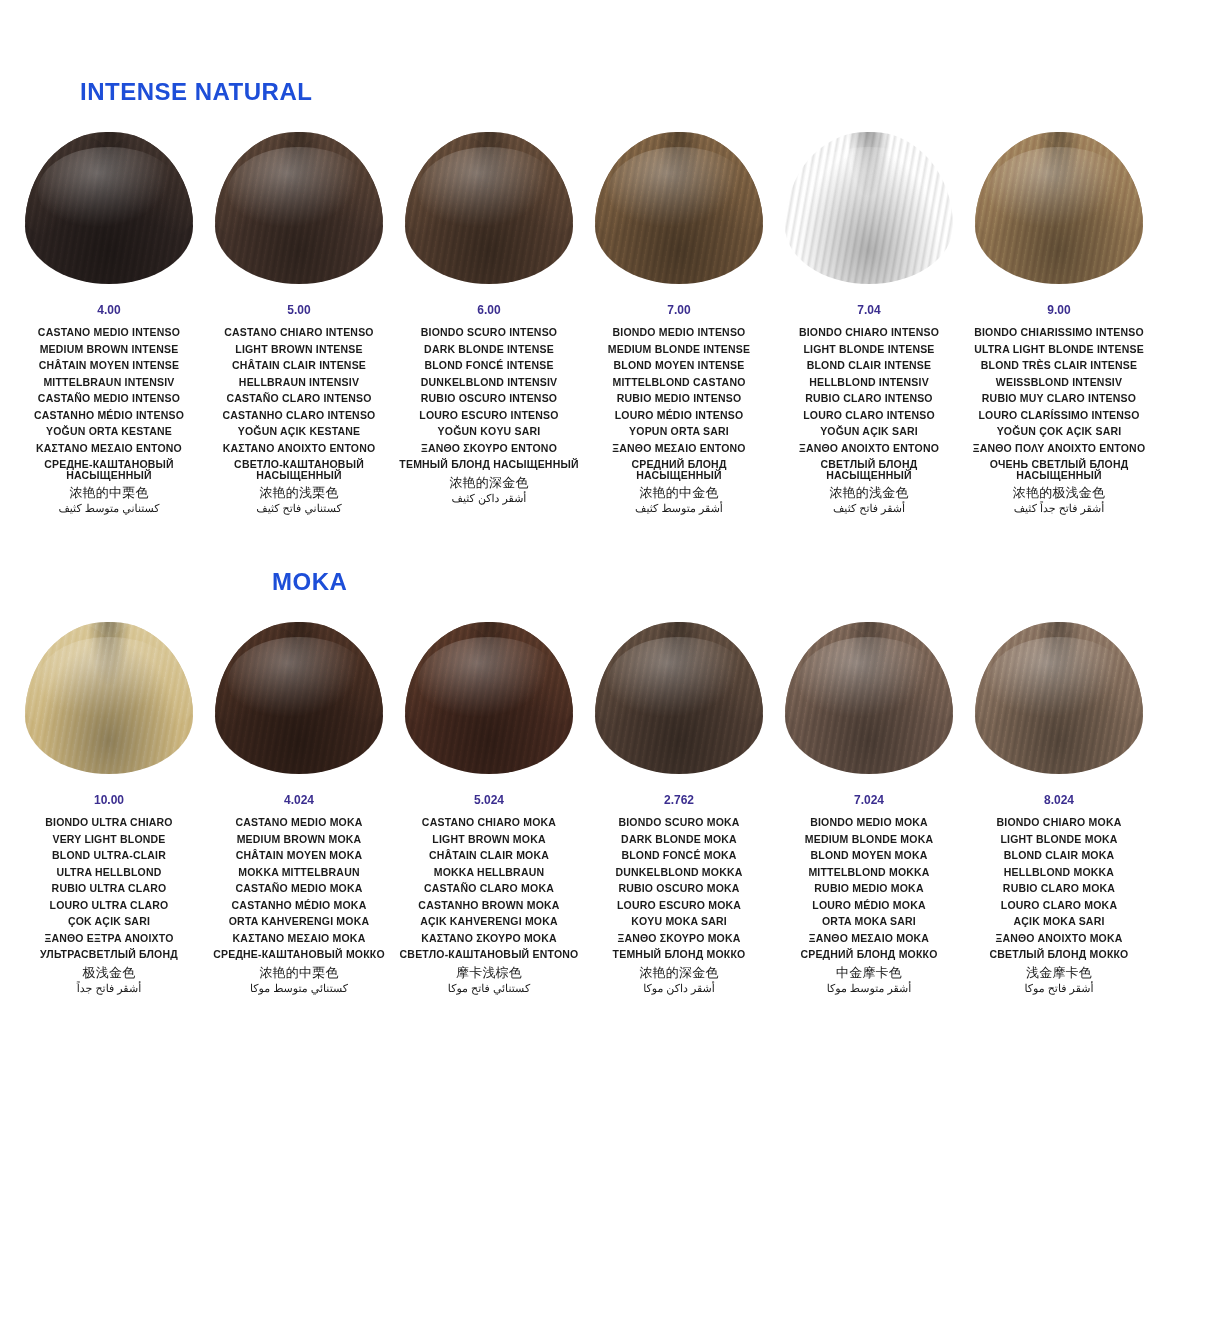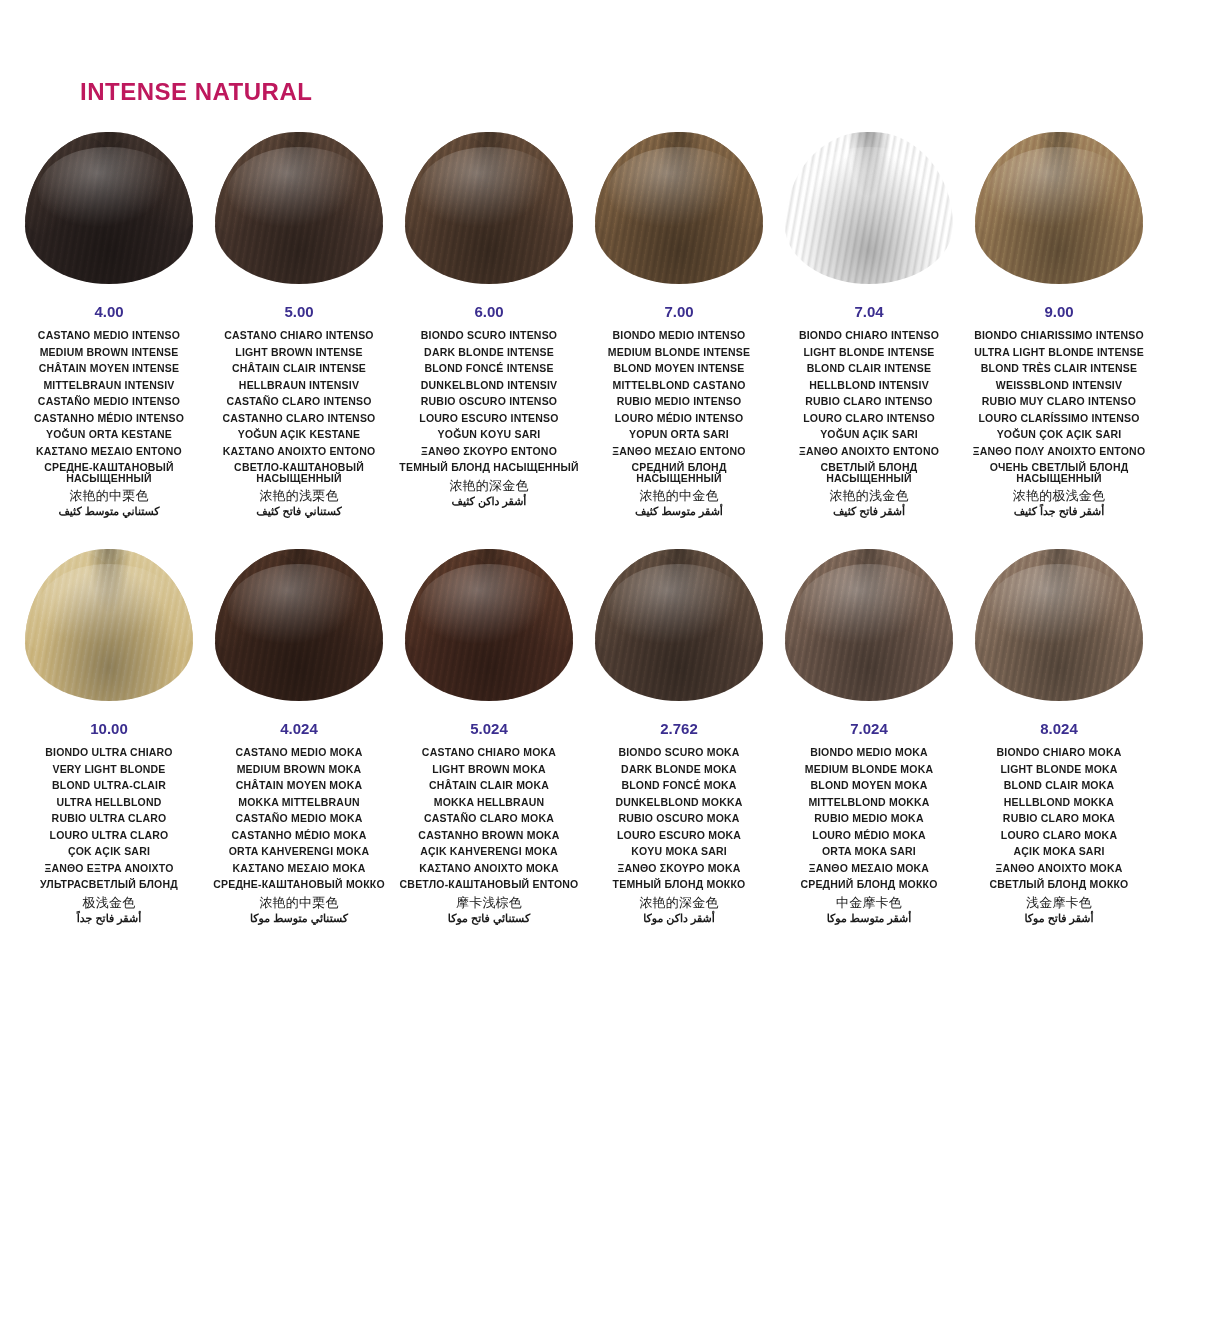--- a/index.html
+++ b/index.html
@@ -11,21 +11,21 @@
   }
   .page {
     width: 1218px;
     min-height: 1332px;
     position: relative;
     background: #ffffff;
     padding: 0;
   }
   .section { position: relative; }
   .section-title {
-    color: #be185d;
+    color: #1d4ed8;
     font-weight: bold;
     font-size: 24px;
     letter-spacing: 0.5px;
   }
   #section-intense .section-title { margin: 78px 0 0 80px; }
   #section-moka .section-title { margin: 48px 0 0 272px; }
 
   .swatch-grid {
     display: flex;
     justify-content: flex-start;
@@ -96,40 +96,40 @@
     top: -6%;
     width: 26%;
     height: 48%;
     transform: translateX(-50%) rotate(0deg);
     border-radius: 0 0 60% 60%;
     background: radial-gradient(ellipse at 50% 0%, rgba(0,0,0,0.38), rgba(0,0,0,0) 72%);
   }
   .code {
     color: #3b2e8f;
     font-weight: bold;
-    font-size: 15px;
+    font-size: 12px;
     margin-top: 14px;
     margin-bottom: 10px;
   }
   .names { line-height: 1.0; }
   .names div {
     font-size: 10.5px;
     color: #1b1b1b;
     letter-spacing: 0.2px;
     margin-bottom: 6px;
     font-weight: bold;
   }
   .names div.cn {
     font-size: 13px;
     font-weight: normal;
     margin-bottom: 4px;
   }
   .names div.ar {
     font-size: 11px;
-    font-weight: bold;
+    font-weight: normal;
     direction: rtl;
   }
 </style>
 </head>
 <body>
 
 <div class="page">
 
   <div class="section" id="section-intense">
     <div class="section-title">INTENSE NATURAL</div>
@@ -287,20 +287,21 @@
             <div>ΞΑΝΘΟ ΠΟΛΥ ΑΝΟΙΧΤΟ ΕΝΤΟΝΟ</div>
             <div>ОЧЕНЬ СВЕТЛЫЙ БЛОНД НАСЫЩЕННЫЙ</div>
             <div class="cn">浓艳的极浅金色</div>
             <div class="ar">أشقر فاتح جداً كثيف</div>
           </div>
         </div>
       </div>
   </div>
 
   <div class="section" id="section-moka">
+    <div class="section-title">MOKA</div>
     <div class="swatch-grid">
         <div class="swatch-cell">
           <div class="swatch-img">
             <div class="hair" style="background: linear-gradient(170deg, rgb(226, 211, 168) 0%, rgb(205, 184, 132) 55%, rgb(205, 184, 132) 100%);">
               <div class="lobe-l" style="background: linear-gradient(150deg, rgb(226, 211, 168), rgb(205, 184, 132) 70%);"></div>
               <div class="lobe-r" style="background: linear-gradient(210deg, rgb(226, 211, 168), rgb(205, 184, 132) 70%);"></div>
               <div class="center-notch"></div>
               <div class="strands"></div>
               <div class="gloss"></div>
               <div class="shadow"></div>
@@ -360,21 +361,21 @@
           </div>
           <div class="code">5.024</div>
           <div class="names">
             <div>CASTANO CHIARO MOKA</div>
             <div>LIGHT BROWN MOKA</div>
             <div>CHÂTAIN CLAIR MOKA</div>
             <div>MOKKA HELLBRAUN</div>
             <div>CASTAÑO CLARO MOKA</div>
             <div>CASTANHO BROWN MOKA</div>
             <div>AÇIK KAHVERENGI MOKA</div>
-            <div>ΚΑΣΤΑΝΟ ΑΝΟΙΧΤΟ ΜΟΚΑ</div>
+            <div>ΚΑΣΤΑΝΟ ΣΚΟΥΡΟ ΜΟΚΑ</div>
             <div>СВЕТЛО-КАШТАНОВЫЙ ΕΝΤΟΝΟ</div>
             <div class="cn">摩卡浅棕色</div>
             <div class="ar">كستنائي فاتح موكا</div>
           </div>
         </div>
         <div class="swatch-cell">
           <div class="swatch-img">
             <div class="hair" style="background: linear-gradient(170deg, rgb(107, 87, 71) 0%, rgb(78, 61, 51) 55%, rgb(78, 61, 51) 100%);">
               <div class="lobe-l" style="background: linear-gradient(150deg, rgb(107, 87, 71), rgb(78, 61, 51) 70%);"></div>
               <div class="lobe-r" style="background: linear-gradient(210deg, rgb(107, 87, 71), rgb(78, 61, 51) 70%);"></div>

